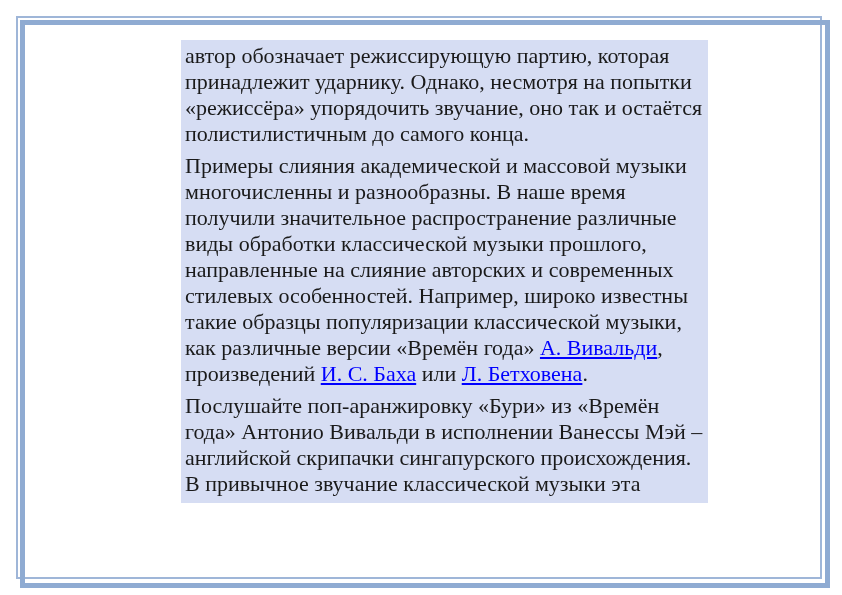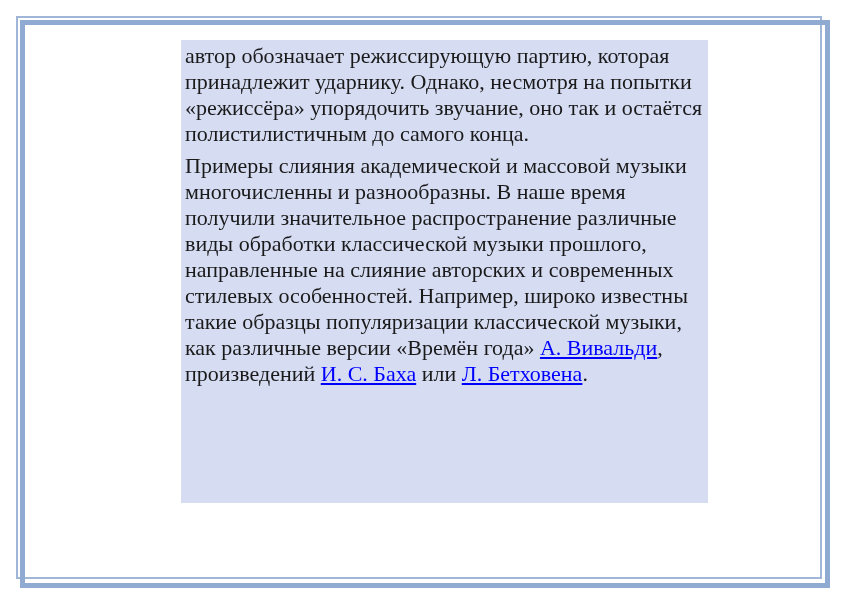--- a/index.html
+++ b/index.html
@@ -63,14 +63,15 @@
 </style>
 </head>
 <body>
 
 <div class="slide">
   <div class="frame-thin"></div>
   <div class="frame-thick"></div>
   <div class="textbox">
       <p><span>автор обозначает режиссирующую партию, которая принадлежит ударнику. Однако, несмотря на попытки «режиссёра» упорядочить звучание, оно так и остаётся полистилистичным до самого конца.</span></p>
       <p><span>Примеры слияния академической и массовой музыки многочисленны и разнообразны. В наше время получили значительное распространение различные виды обработки классической музыки прошлого, направленные на слияние авторских и современных стилевых особенностей. Например, широко известны такие образцы популяризации классической музыки, как различные версии «Времён года» </span><a href="#">А. Вивальди</a><span>, произведений </span><a href="#">И. С. Баха</a><span> или </span><a href="#">Л. Бетховена</a><span>.</span></p>
+      <p><span>Послушайте поп-аранжировку «Бури» из «Времён года» Антонио Вивальди в исполнении Ванессы Мэй – английской скрипачки сингапурского происхождения. В привычное звучание классической музыки эта</span></p>
     </div>
 </div>
 
 </body></html>

